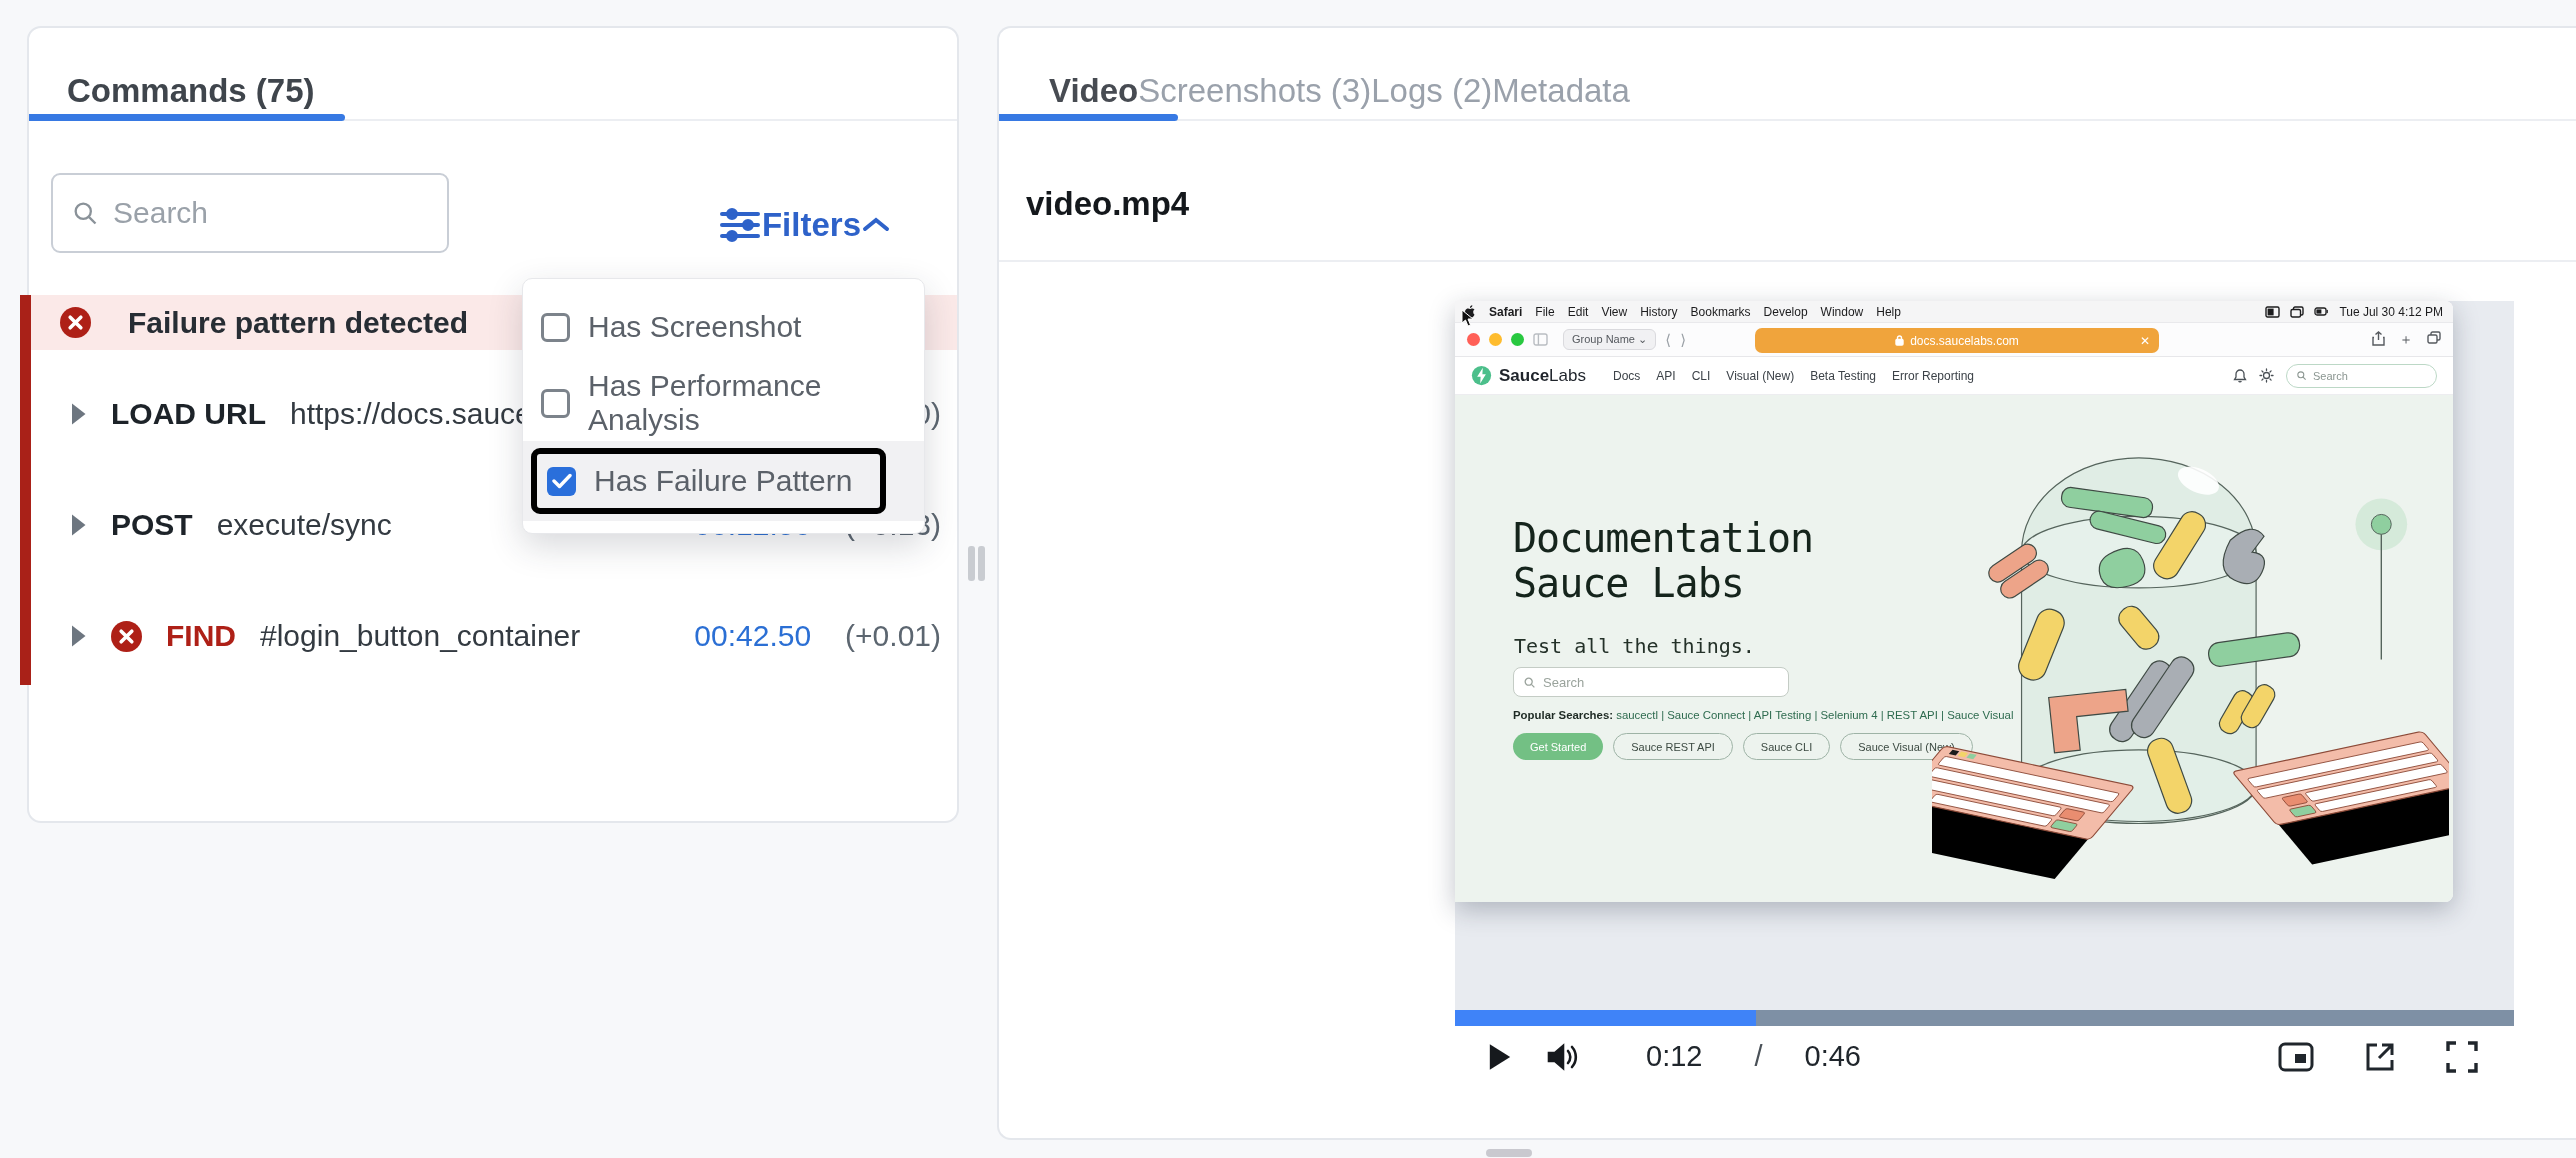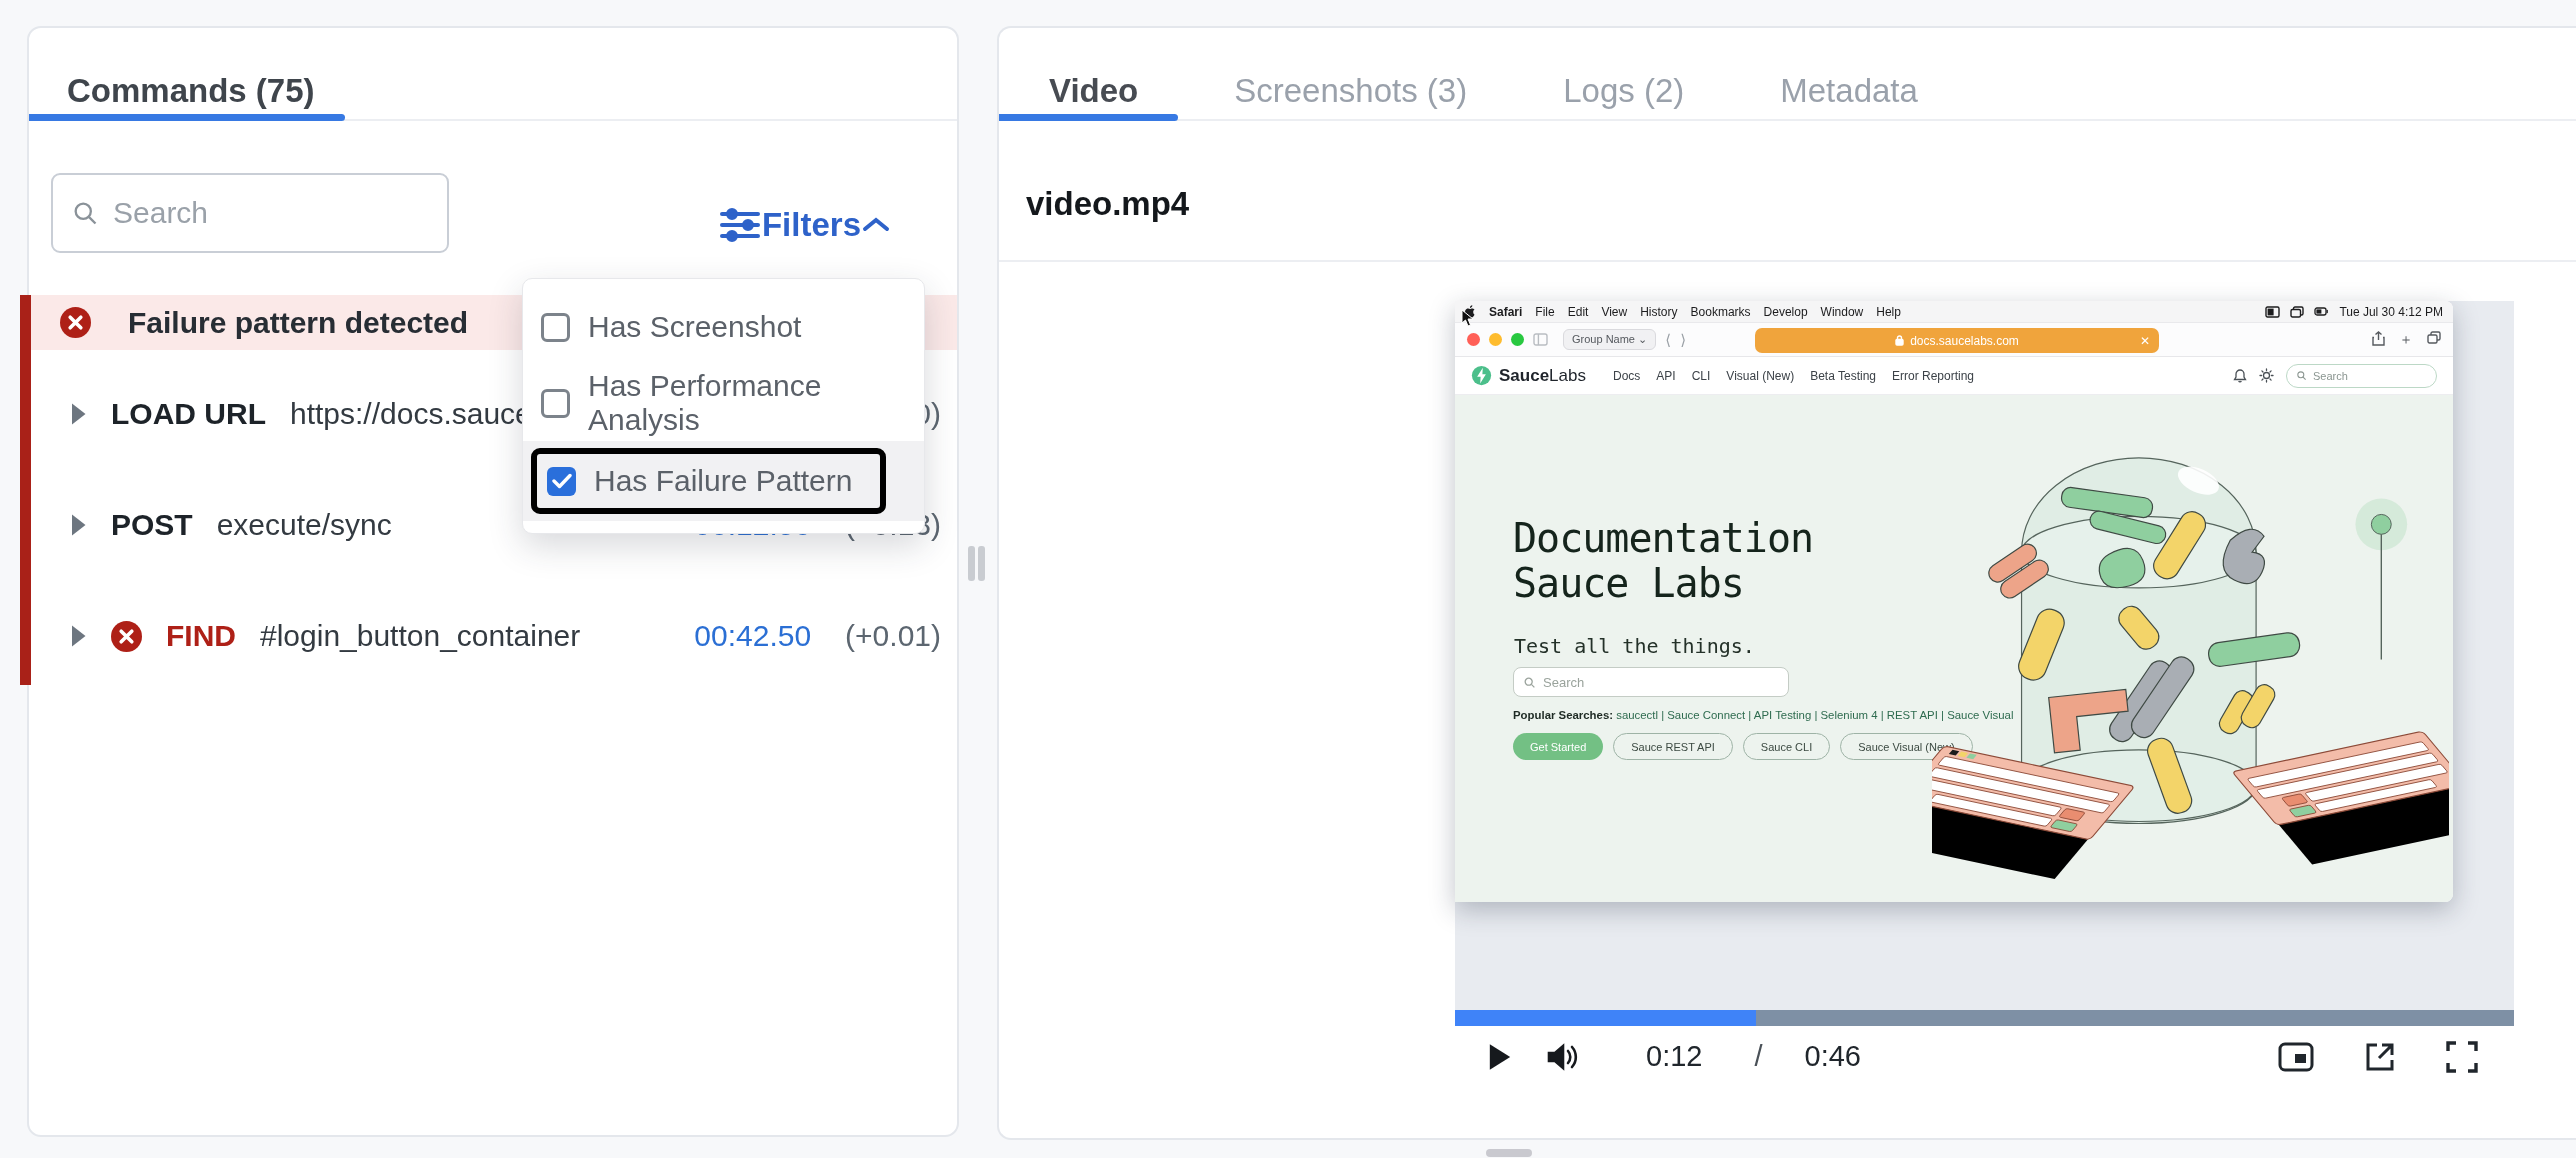--- a/index.html
+++ b/index.html
@@ -1,30 +1,30 @@
 <!DOCTYPE html>
 <html><head>
 <meta charset="utf-8">
 <style>
   * { margin:0; padding:0; box-sizing:border-box; }
   html,body { width:2576px; height:1159px; }
   body { font-family:"Liberation Sans", sans-serif; background:#f7f8fa; position:relative; overflow:hidden; }
   .app { position:absolute; inset:0; }
 
   .card { position:absolute; background:#fff; border:2px solid #e4e7ec; border-radius:14px; }
-  .left-card { left:27px; top:26px; width:932px; height:1111px; }
+  .left-card { left:27px; top:26px; width:932px; height:797px; }
   .right-card { left:997px; top:26px; width:1579px; height:1114px; border-right:none; border-radius:14px 0 0 14px; overflow:hidden; }
 
   
   .tabbar { position:absolute; left:0; right:0; top:0; height:93px; border-bottom:2px solid #eceef2; }
   .panel-title { position:absolute; left:38px; top:44px; font-size:33px; font-weight:700; color:#3f454c; }
   .indicator { position:absolute; left:0; bottom:-2px; height:7px; background:#3779e3; border-radius:0 4px 4px 0; }
   .left-card .indicator { width:316px; }
   .right-card .indicator { width:179px; }
-  .rtabs { position:absolute; left:50px; top:44px; display:flex; gap:96px; font-size:33px; color:#9aa1ab; }
+  .rtabs { position:absolute; left:50px; top:44px; display:flex; font-size:33px; color:#9aa1ab; }
   .rtab.active { color:#474b52; font-weight:700; }
 
   
   .search-box { position:absolute; left:22px; top:145px; width:398px; height:80px; border:2px solid #c9ced6; border-radius:9px; display:flex; align-items:center; padding:0 18px; gap:14px; background:#fff; }
   .search-box input { border:none; outline:none; font-size:30px; color:#3f454c; width:100%; font-family:"Liberation Sans",sans-serif; }
   .search-box input::placeholder { color:#9aa1a9; }
   .filters { position:absolute; right:66px; top:171px; height:52px; display:flex; align-items:center; color:#2e62c9; font-size:33px; font-weight:700; cursor:pointer; }
 
   
   .red-bar { position:absolute; left:-9px; top:267px; width:11px; height:390px; background:#a92118; z-index:3; }

